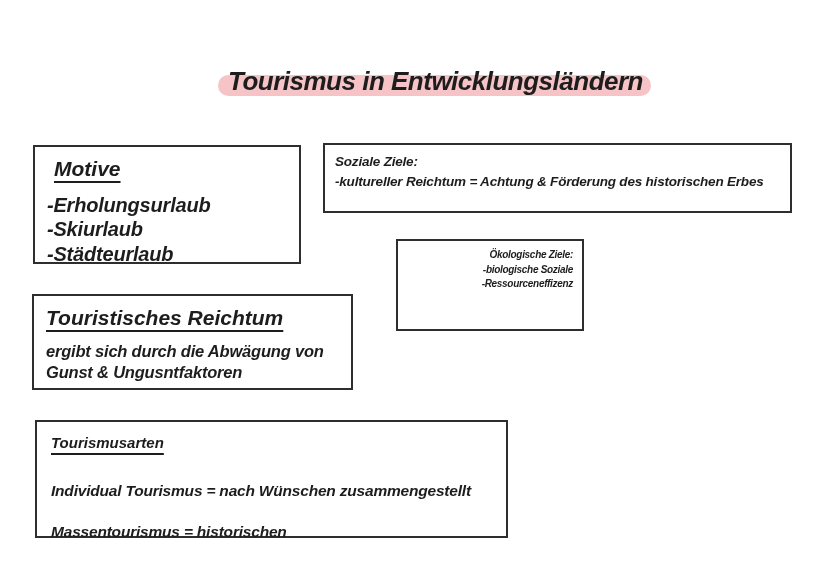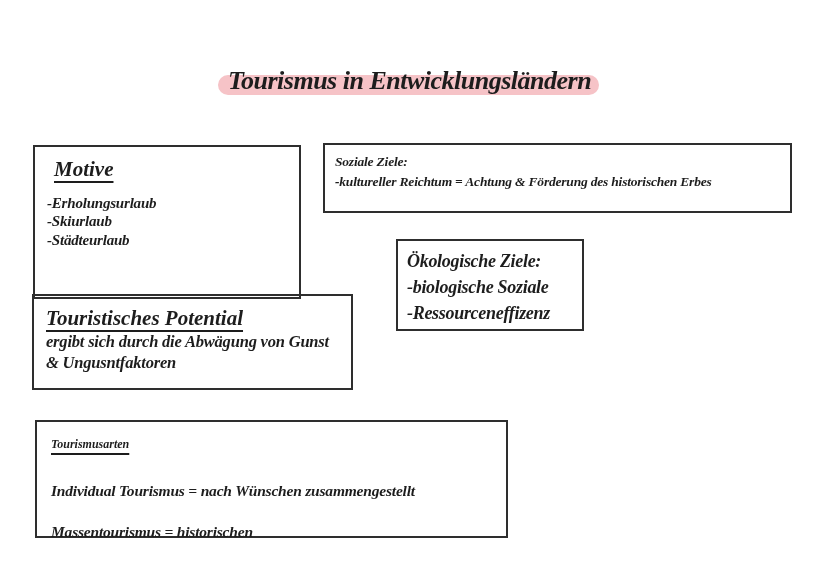--- a/index.html
+++ b/index.html
@@ -8,21 +8,21 @@
     --border: #2e2e2e;
     --highlight: #f6c3c7;
   }
   * { margin: 0; padding: 0; box-sizing: border-box; }
   html, body { background: var(--background); }
   .page {
     position: relative;
     width: 828px;
     height: 586px;
     background: var(--background);
-    font-family: Liberation Serif, serif;
+    font-family: Liberation Sans, sans-serif;
     font-style: italic;
     font-weight: 700;
     color: var(--text);
     overflow: hidden;
   }
   .title-wrap {
     position: absolute;
     left: 228px;
     top: 66px;
     z-index: 0;
@@ -53,40 +53,40 @@
   }
   .heading-underline {
     display: inline-block;
     text-decoration: underline;
     text-decoration-thickness: 2px;
     text-underline-offset: 5px;
   }
   .nowrap { white-space: nowrap; }
 
   
-  .box-motive { left: 33px; top: 145px; width: 268px; height: 154px; padding: 9px 12px; }
+  .box-motive { left: 33px; top: 145px; width: 268px; height: 119px; padding: 9px 12px; }
   .box-motive .heading-underline { font-size: 21px; margin: 1px 0 12px 7px; }
-  .box-motive .item { font-size: 15px; line-height: 1.22; letter-spacing: -0.2px; }
+  .box-motive .item { font-size: 20px; line-height: 1.22; letter-spacing: -0.2px; }
 
   
   .box-soziale { left: 323px; top: 143px; width: 469px; height: 70px; padding: 7px 10px; }
   .box-soziale .line { font-size: 13.5px; line-height: 1.45; letter-spacing: -0.2px; }
 
   
   .box-oekologische { left: 396px; top: 239px; width: 188px; height: 92px; padding: 7px 9px; }
-  .box-oekologische .line { font-size: 18px; line-height: 1.45; letter-spacing: -0.3px; }
+  .box-oekologische .line { font-size: 10px; line-height: 1.45; letter-spacing: -0.3px; text-align: right; }
 
   
   .box-potential { left: 32px; top: 294px; width: 321px; height: 96px; padding: 10px 12px; }
   .box-potential .heading-underline { font-size: 21px; }
-  .box-potential .body-text { font-size: 16.5px; line-height: 1.3; letter-spacing: -0.2px; }
+  .box-potential .body-text { font-size: 16.5px; line-height: 1.3; margin-top: 11px; letter-spacing: -0.2px; }
 
   
   .box-tourismusarten { left: 35px; top: 420px; width: 473px; height: 118px; padding: 12px 14px; }
-  .box-tourismusarten .heading-underline { font-size: 12px; }
+  .box-tourismusarten .heading-underline { font-size: 15px; }
   .box-tourismusarten .item-1 { font-size: 15.5px; margin-top: 30px; letter-spacing: -0.2px; }
   .box-tourismusarten .item-2 { font-size: 15.5px; margin-top: 23px; letter-spacing: -0.2px; }
 </style>
 </head>
 <body>
 
 <div class="page">
 
   <div class="title-wrap">
     <span class="title-text">Tourismus in Entwicklungsländern</span>
@@ -104,21 +104,21 @@
     <div class="line nowrap">-kultureller Reichtum = Achtung &amp; Förderung des historischen Erbes</div>
   </div>
 
   <div class="box box-oekologische">
     <div class="line nowrap">Ökologische Ziele:</div>
     <div class="line nowrap">-biologische Soziale</div>
     <div class="line nowrap">-Ressourceneffizenz</div>
   </div>
 
   <div class="box box-potential">
-    <span class="heading-underline">Touristisches Potential</span>
+    <span class="heading-underline">Touristisches Reichtum</span>
     <div class="body-text">ergibt sich durch die Abwägung von Gunst &amp; Ungusntfaktoren</div>
   </div>
 
   <div class="box box-tourismusarten">
     <span class="heading-underline">Tourismusarten</span>
     <div class="item-1 nowrap">Individual Tourismus = nach Wünschen zusammengestellt</div>
     <div class="item-2 nowrap">Massentourismus = historischen</div>
   </div>
 
 </div>

